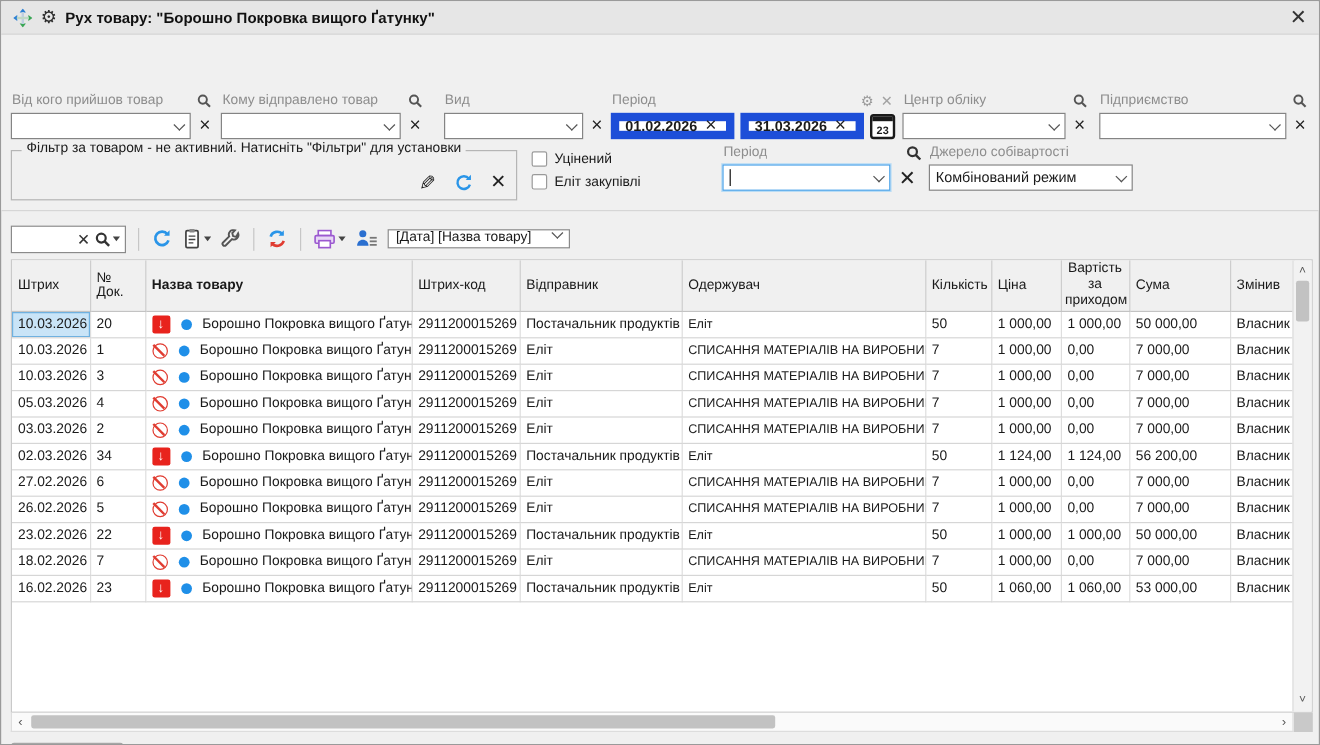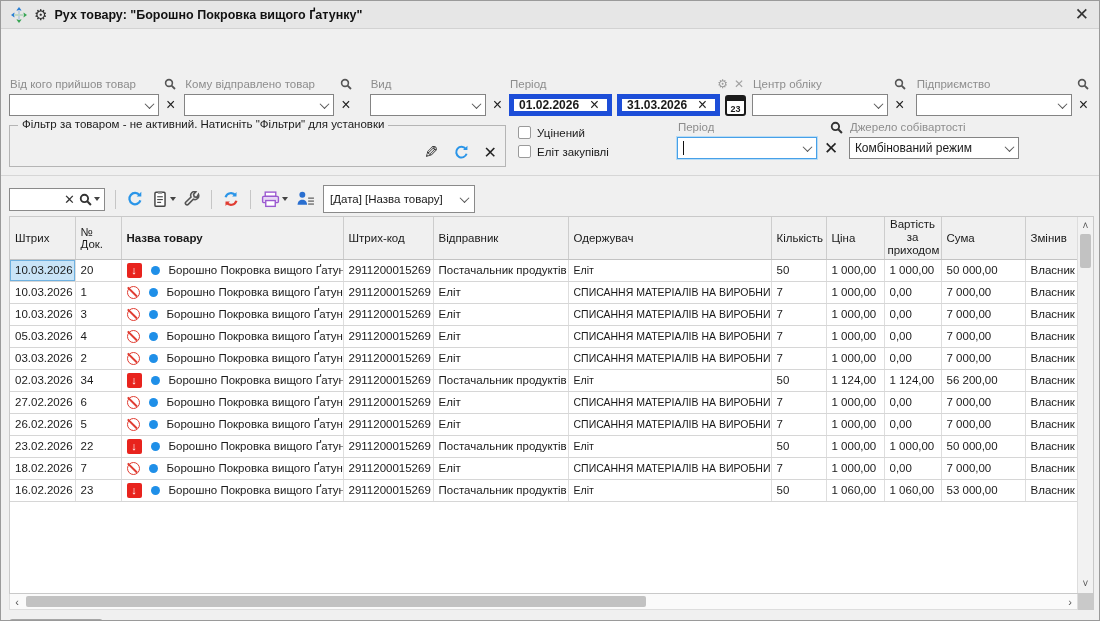--- a/index.html
+++ b/index.html
@@ -17,48 +17,48 @@
   .filters { background:#f0f0f0; border-bottom:1px solid #d6d6d6; padding:2px 0 8px 0; }
   .frow1 { display:flex; padding:0 8px; align-items:flex-end; }
   .fgroup { display:flex; flex-direction:column; }
   .flabelrow { display:flex; align-items:center; justify-content:space-between; height:15px; padding:0 2px 5px 1px; }
   .flabel { color:#8d8d8d; font-size:11.5px; white-space:nowrap; overflow:hidden; }
   .ctlrow { display:flex; align-items:center; }
   .combo { background:#fff; border:1px solid #848484; height:22px; display:flex; align-items:center; padding:0 5px; position:relative; }
   .combo .chev { margin-left:auto; }
   .chev { width:7px; height:7px; border-right:1.4px solid #555; border-bottom:1.4px solid #555; transform:rotate(45deg) translate(-1px,-1px); display:inline-block; }
   .clearx { font-size:16px; color:#222; padding:0 3px; margin-left:4px; line-height:1; }
-  .datebox { background:#fff; border:5px solid #1d4ed8; height:22px; display:flex; align-items:center; padding:0 5px; font-weight:bold; font-size:12px; }
+  .datebox { background:#fff; border:7px solid #1d4ed8; height:22px; display:flex; align-items:center; padding:0 5px; font-weight:bold; font-size:12px; }
   .datebox .clearx { margin-left:auto; font-weight:normal; }
   .cal { width:21px; height:21px; border:2px solid #1a1a1a; border-radius:3px; margin-left:5px; background:#fff; position:relative; font-weight:bold; font-size:9px; display:flex; align-items:flex-end; justify-content:center; }
   .cal:before { content:""; position:absolute; top:0; left:0; right:0; height:4px; background:#1a1a1a; }
   .minigear { font-size:12px; color:#9a9a9a; line-height:1; }
   .minix { font-size:12px; color:#a2a2a2; line-height:1; margin-left:6px; }
 
   .frow2 { display:flex; align-items:flex-start; padding:6px 8px 0 8px; }
-  .filterbox { position:relative; border:1px solid #b5b5b5; width:497px; height:42px; margin-top:3px;padding-left:44px; }
+  .filterbox { position:relative; border:1px solid #b5b5b5; width:422px; height:42px; margin-top:3px;padding-left:44px; }
   .filterbox .cap { position:absolute; top:-8px; left:8px; background:#f0f0f0; padding:0 4px; color:#1a1a1a; font-size:11.5px; }
   .fb-icons { position:absolute; right:8px; bottom:5px; display:flex; align-items:center; gap:14px; }
   .pencil { font-size:17px; color:#222; transform:scaleX(-1); display:inline-block; line-height:1; }
   .fbx { font-size:16px; color:#222; line-height:1; }
   .checkcol { margin-left:12px; display:flex; flex-direction:column; gap:6px; padding-top:4px; }
   .checkrow { display:flex; align-items:center; gap:6px; }
   .cb { width:13px; height:13px; background:#fff; border:1px solid #9a9a9a; border-radius:2px; }
   .cblabel { color:#1a1a1a; font-size:11.5px; }
   .focusbox { border:1px solid #47a0e8; box-shadow:0 0 0 1px #b8dcf5; }
   .caret { width:1px; height:14px; background:#111; }
 
   
   .toolbar { display:flex; align-items:center; height:30px; padding:0 8px; margin-top:8px; gap:8px; }
   .searchbox { width:96px; height:23px; background:#fff; border:1px solid #8a8a8a; display:flex; align-items:center; padding:0 4px; gap:4px; }
   .searchbox .sx { margin-left:auto; font-size:13px; color:#333; }
   .tsep { width:1px; height:19px; background:#c6c6c6; margin:0 2px; }
   .ticonbtn { display:flex; align-items:center; gap:2px; }
   .ddarrow { width:0; height:0; border-left:3.5px solid transparent; border-right:3.5px solid transparent; border-top:4px solid #444; }
-  .gcombo { width:152px; height:28px; background:#fff; border:1px solid #8a8a8a; display:flex; align-items:center; padding:0 6px; font-size:11.5px; }
+  .gcombo { width:152px; height:16px; background:#fff; border:1px solid #8a8a8a; display:flex; align-items:flex-start; padding:0 6px; font-size:11.5px; }
   .gcombo .chev { margin-left:auto; }
 
   
   .tablewrap { position:relative; margin:2px 0 0 8px; width:1085px; height:378px; background:#fff; border:1px solid #c9c9c9; }
   .tscroll { position:absolute; right:0; top:0; width:16px; height:100%; background:#f2f2f2; border-left:1px solid #ddd; }
   .tscroll .arr { position:absolute; left:0; width:100%; text-align:center; color:#555; font-size:10px; line-height:14px; }
   .vthumb { position:absolute; left:2px; width:11px; top:17px; height:34px; background:#c2c2c2; border-radius:2px; }
   table { border-collapse:collapse; table-layout:fixed; width:1068px; font-size:11.5px; }
   th { background:#f0f0f0; font-weight:normal; border-right:1px solid #cdcdcd; border-bottom:1px solid #c3c3c3; height:40px; padding:2px 5px; text-align:left; vertical-align:middle; }
   th.bold { font-weight:bold; }

